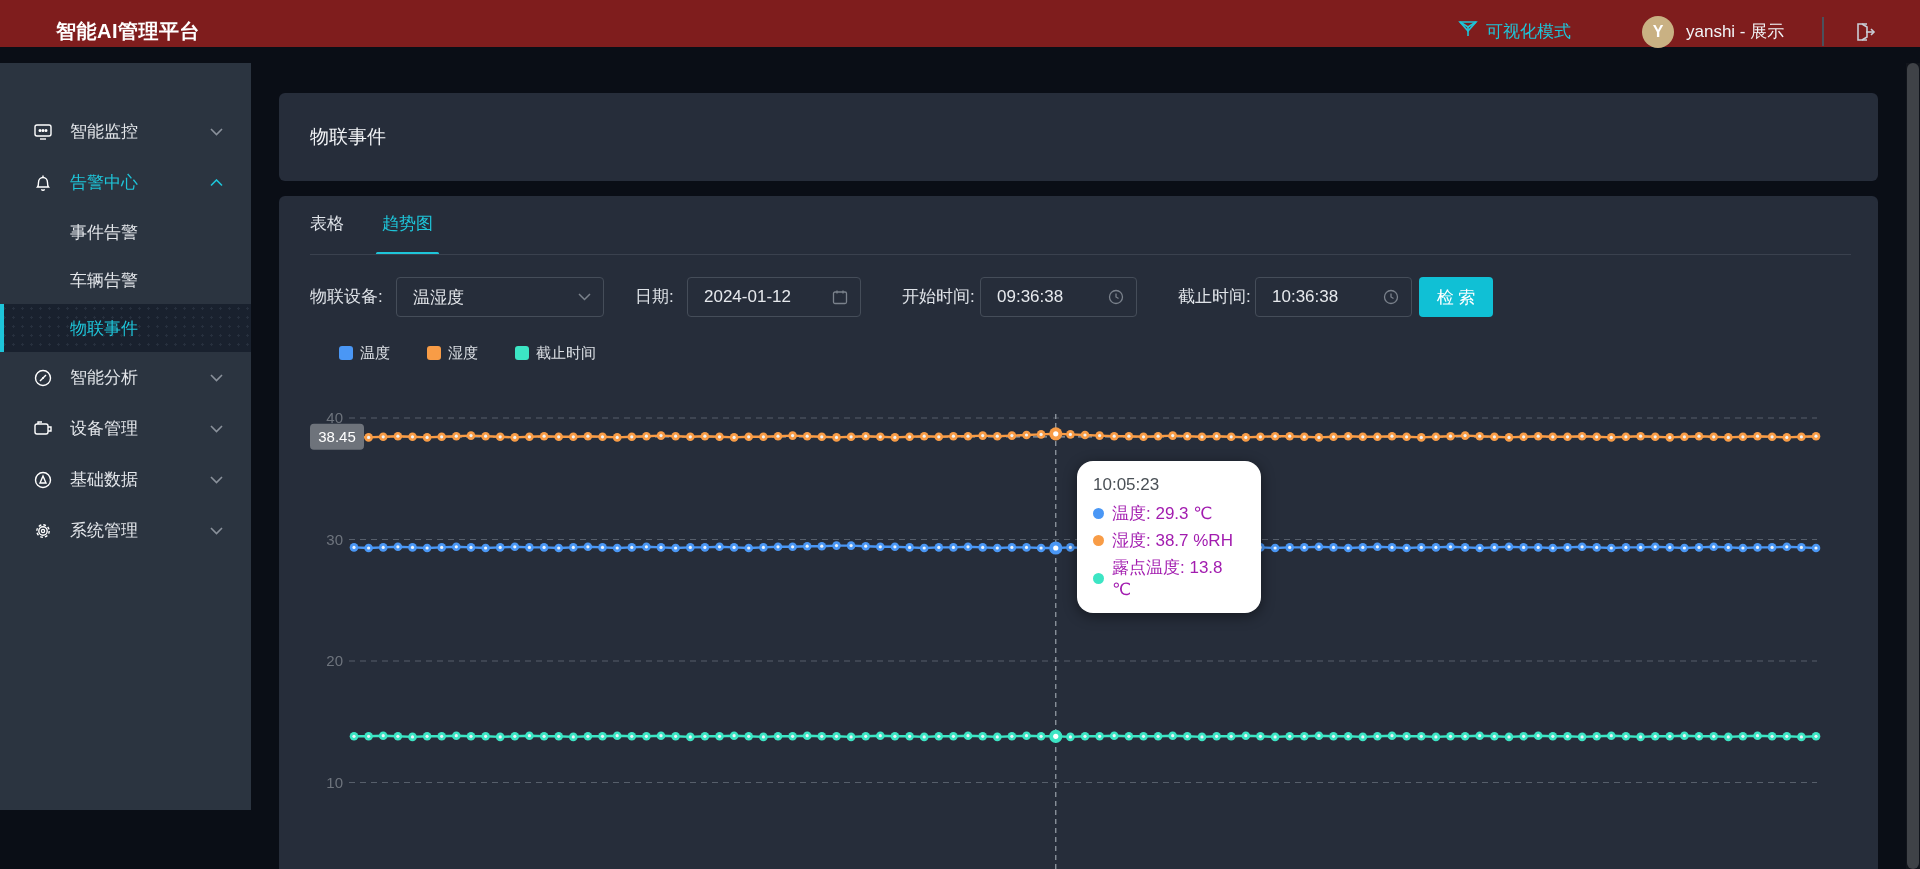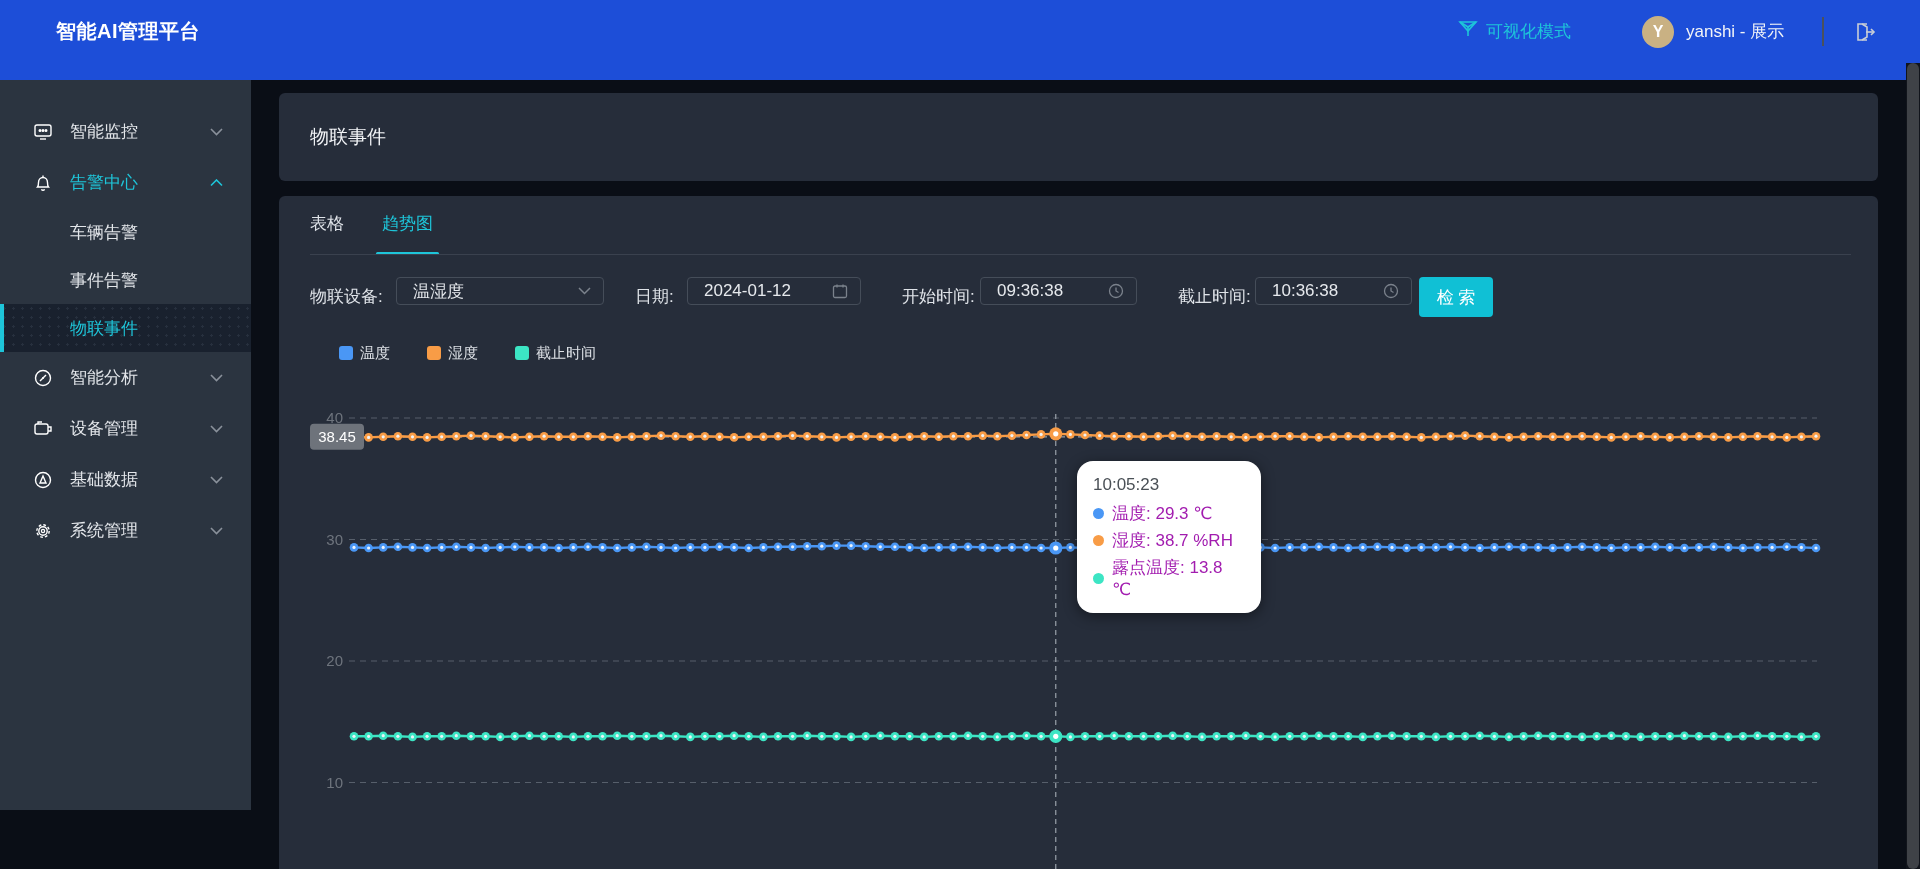--- a/index.html
+++ b/index.html
@@ -1,20 +1,20 @@
 <!DOCTYPE html>
 <html><head>
 <meta charset="utf-8">
 <style>
   * { margin:0; padding:0; box-sizing:border-box; }
   html,body { width:1920px; height:869px; overflow:hidden; background:#0a0e16;
     font-family:"Liberation Sans","DejaVu Sans",sans-serif; color:#e6e9ed; }
 
   
-  .topbar { position:absolute; left:0; top:0; width:1920px; height:80px; background:#1d4ed8; z-index:30; }
+  .topbar { position:absolute; left:0; top:0; width:1920px; height:47px; background:#7f1d1d; z-index:30; }
   .logo { position:absolute; left:56px; top:0; line-height:63px; font-size:20px; font-weight:bold; color:#ffffff; letter-spacing:.5px; }
   .mode-btn { position:absolute; left:1458px; top:0; height:63px; display:flex; align-items:center; gap:8px; color:#1ec5d9; font-size:17px; cursor:pointer; }
   .user-box { position:absolute; left:1642px; top:0; height:63px; display:flex; align-items:center; gap:12px; }
   .avatar { width:32px; height:32px; border-radius:50%; background:#c9b183; color:#ffffff; font-size:16px; font-weight:bold; display:flex; align-items:center; justify-content:center; }
   .username { font-size:17px; color:#f2f4f7; }
   .top-divider { position:absolute; left:1822px; top:17px; width:2px; height:29px; background:#4a515c; }
   .logout { position:absolute; left:1850px; top:17px; width:30px; height:30px; display:flex; align-items:center; justify-content:center; cursor:pointer; }
 
   
   .sidebar { position:absolute; left:0; top:63px; width:251px; height:747px; background:#2b3440; z-index:20; }
@@ -38,21 +38,21 @@
   .card-body { left:279px; top:196px; width:1599px; height:700px; }
 
   .tabs { position:absolute; left:31px; top:16px; display:flex; gap:38px; }
   .tab { font-size:17px; color:#dfe3e8; padding-bottom:20px; cursor:pointer; position:relative; }
   .tab.active { color:#1ec5d9; }
   .tab.active::after { content:""; position:absolute; left:-6px; right:-6px; bottom:0; height:3px; background:#1ec5d9; border-radius:2px; }
   .tab-divider { position:absolute; left:31px; top:58px; width:1541px; height:1px; background:#3a414e; }
 
   .filters { position:absolute; left:0; top:81px; width:100%; height:40px; font-size:17px; }
   .f-label { position:absolute; line-height:40px; color:#dfe3e8; }
-  .f-box { position:absolute; height:28px; border:1px solid #454d59; border-radius:4px; display:flex; align-items:center; background:transparent; cursor:pointer;gap:39px; }
+  .f-box { position:absolute; height:40px; border:1px solid #454d59; border-radius:4px; display:flex; align-items:center; background:transparent; cursor:pointer;gap:39px; }
   .f-box .val { margin-left:16px; color:#e6e9ed; flex:1; }
   .f-box .ico { margin-right:12px; display:flex; align-items:center; }
   .search-btn { position:absolute; left:1140px; top:0; width:74px; height:40px; background:#10c0d5; border:none; border-radius:4px;
     color:#ffffff; font-size:17px; cursor:pointer; font-family:inherit; }
 
   .legend { position:absolute; left:60px; top:146px; display:flex; gap:37px; align-items:center; height:22px; }
   .legend-item { display:flex; align-items:center; gap:7px; cursor:pointer; }
   .legend-swatch { width:14px; height:14px; border-radius:3px; }
   .legend-label { font-size:15px; color:#dde1e6; }
 
@@ -130,24 +130,24 @@
       </span>
       <span class="mi-label">告警中心</span>
       <span class="mi-chevron">
         <svg width="13" height="8" viewBox="0 0 13 8" fill="none" stroke="#1ec5d9" stroke-width="1.6">
             <path d="M1 6.5 L6.5 1 L12 6.5"></path>
           </svg>
       </span>
     </div>
 
     <div class="menu-item mi-sub">
+      <span class="mi-label">事件告警</span>
+    </div>
+    <div class="menu-item mi-sub">
       <span class="mi-label">车辆告警</span>
-    </div>
-    <div class="menu-item mi-sub">
-      <span class="mi-label">事件告警</span>
     </div>
     <div class="menu-item mi-sub mi-selected">
       <span class="mi-label">物联事件</span>
     </div>
 
     <div class="menu-item mi-parent">
       <span class="mi-icon">
         <svg width="20" height="20" viewBox="0 0 20 20" fill="none" stroke="#ffffff" stroke-width="1.4">
           <circle cx="10" cy="10" r="7.5"></circle>
             <path d="M7 13 L13 7"></path>

